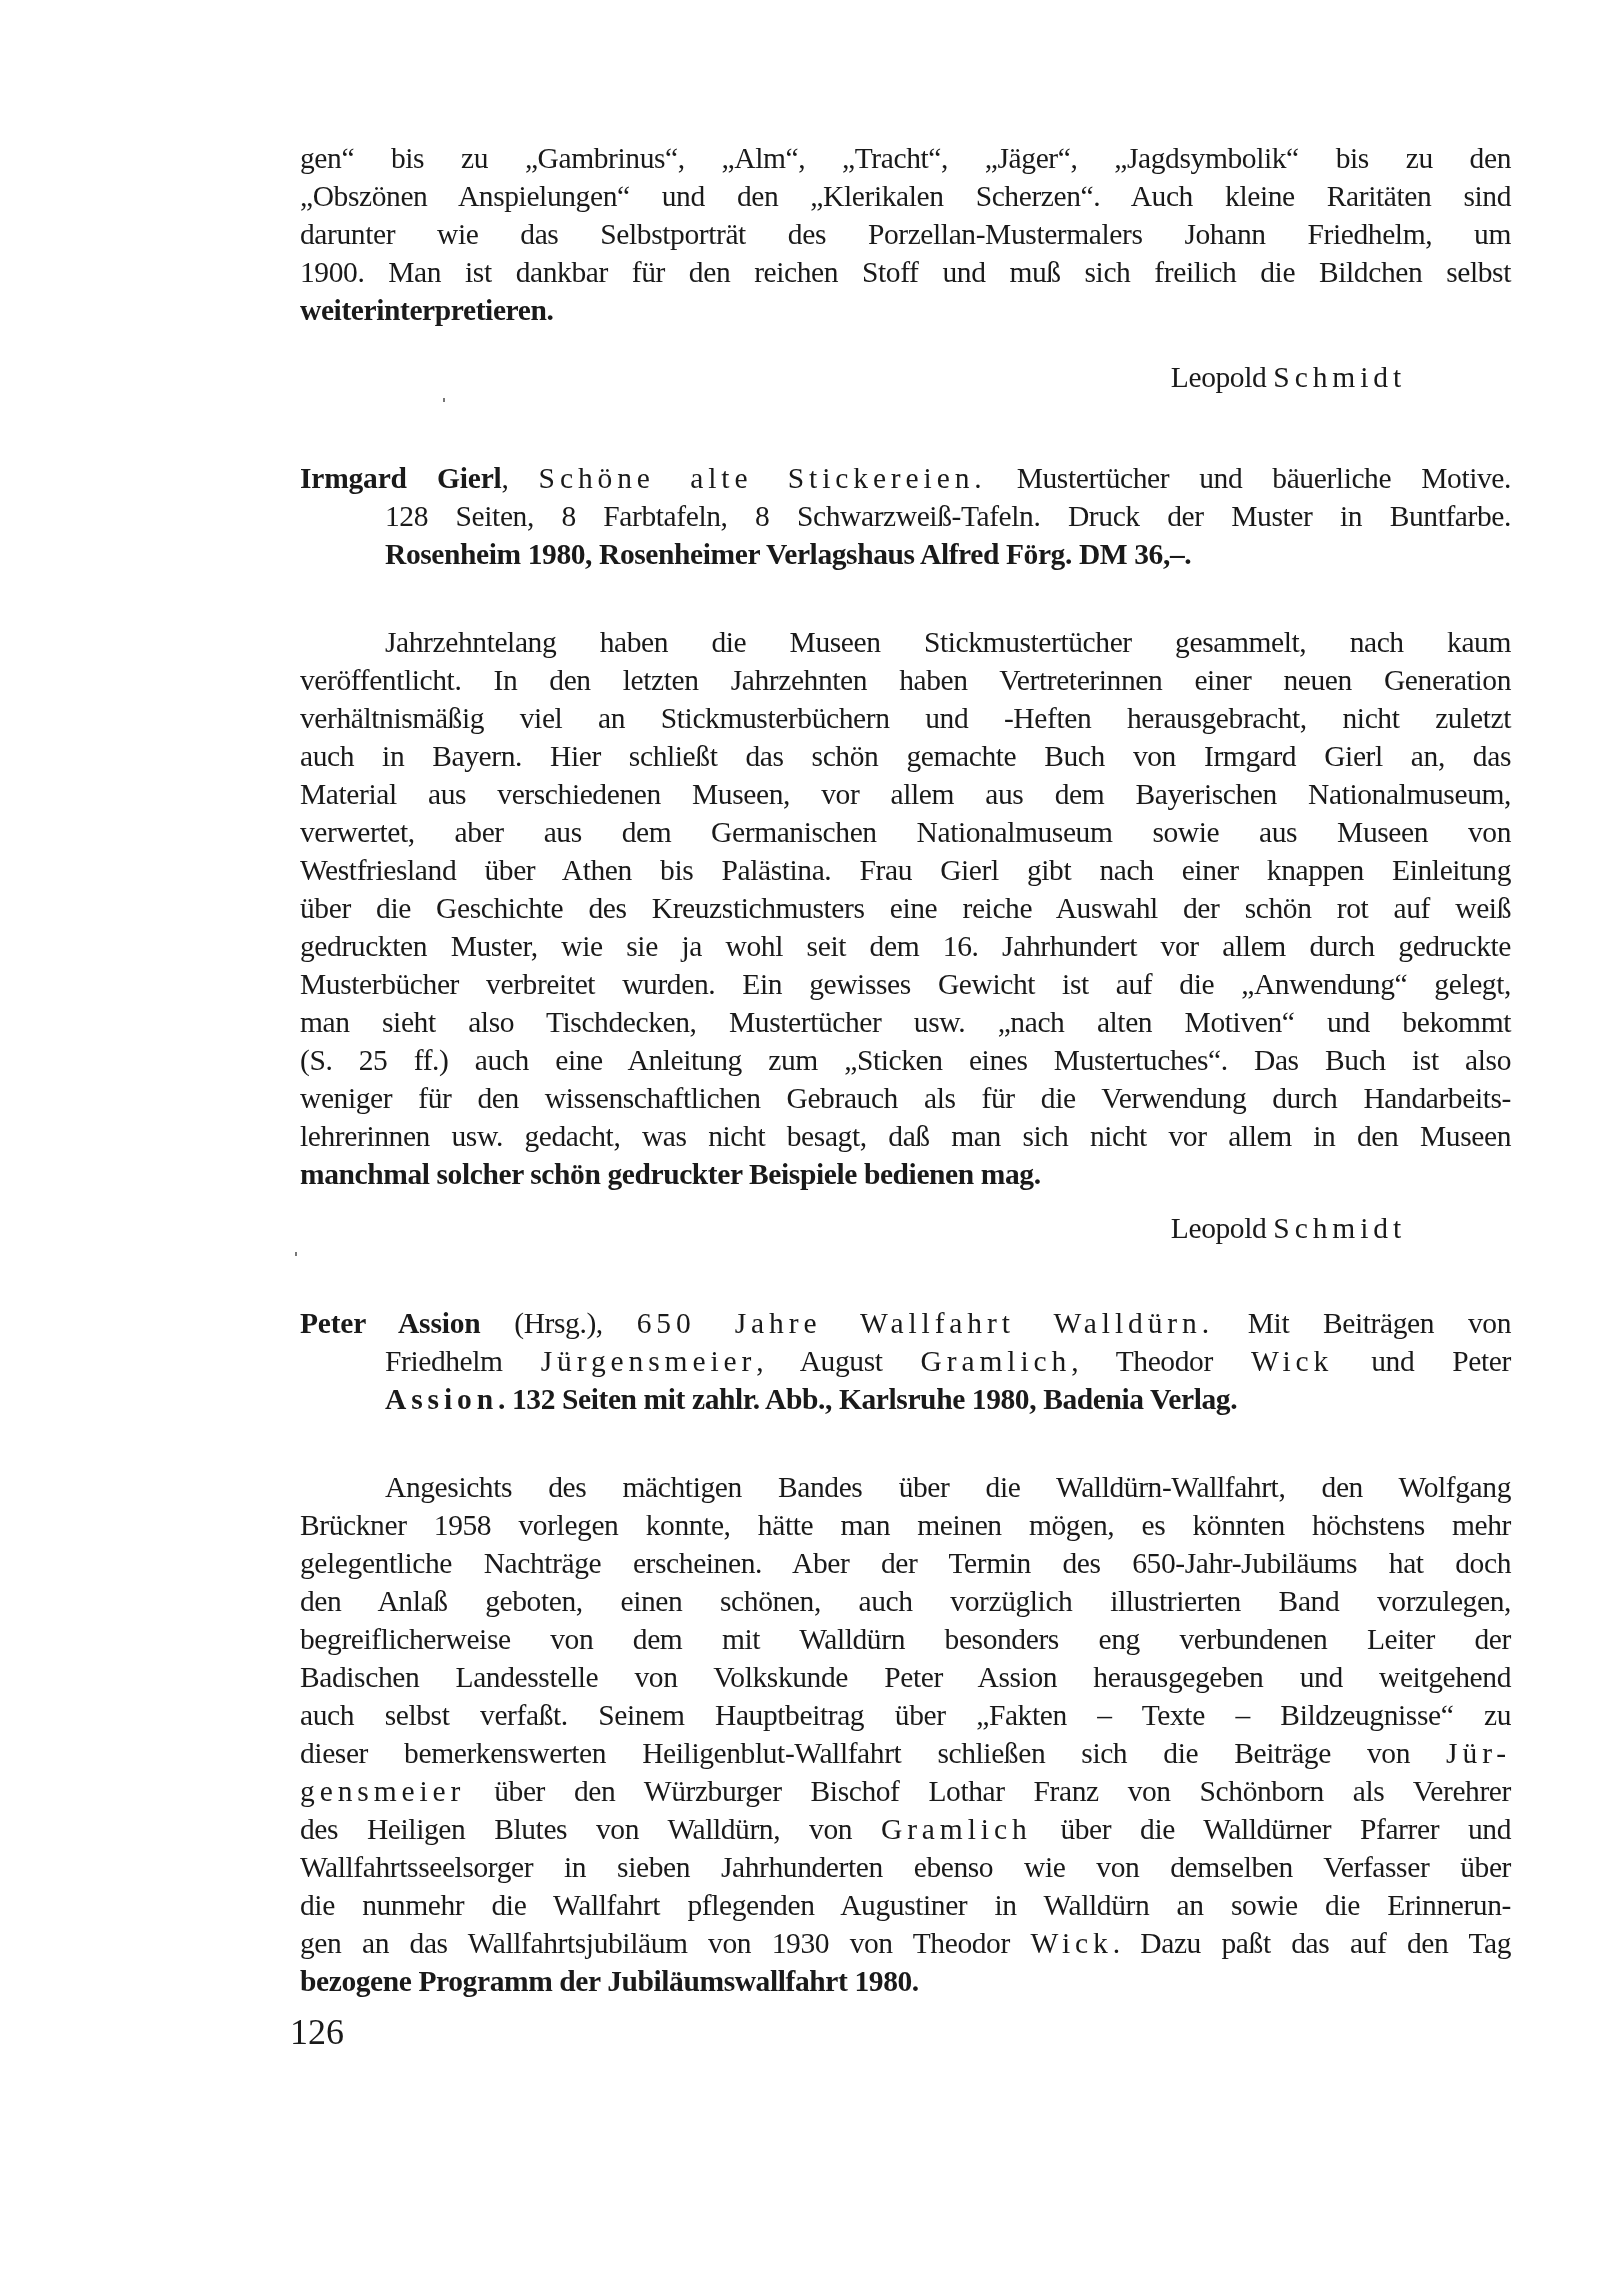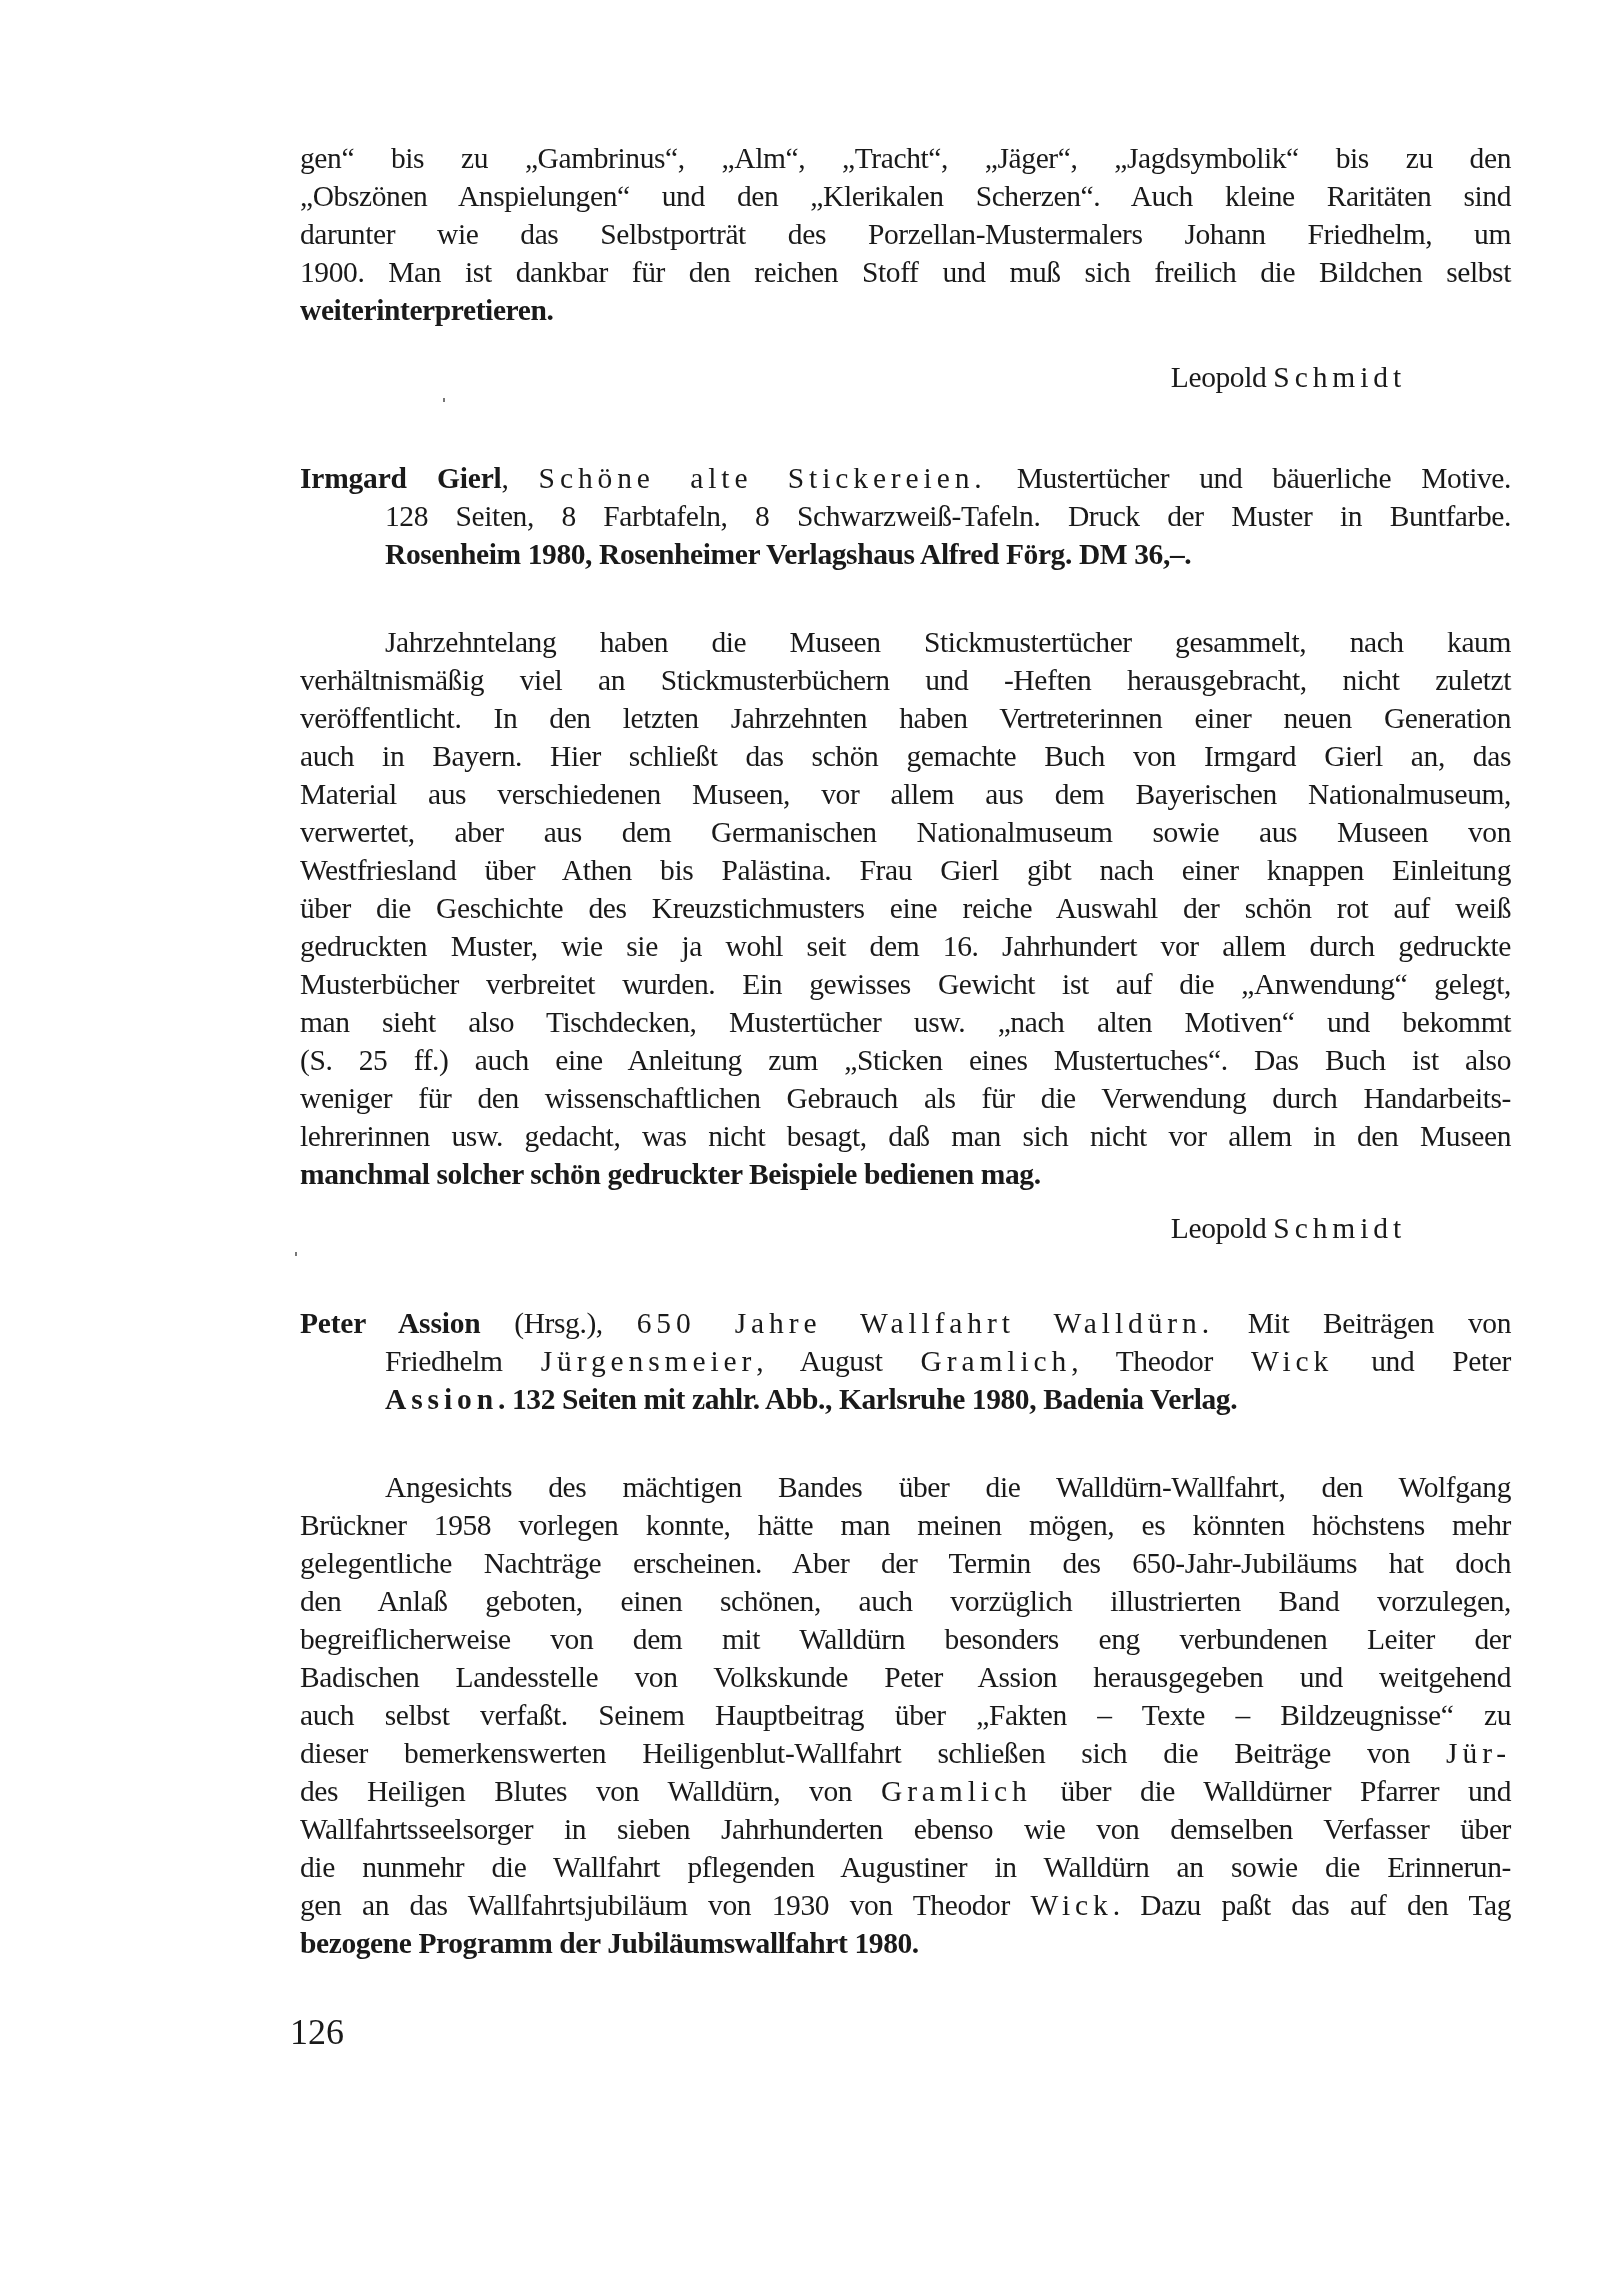--- a/index.html
+++ b/index.html
@@ -80,22 +80,22 @@
 
   <section>
     <div>
       <span class="line"><span class="bold">Irmgard Gierl</span>, <span class="spaced">Schöne alte Stickereien.</span><span> Mustertücher und bäuerliche Motive.</span></span>
       <span class="line hang">128 Seiten, 8 Farbtafeln, 8 Schwarzweiß-Tafeln. Druck der Muster in Buntfarbe.</span>
       <span class="line hang last">Rosenheim 1980, Rosenheimer Verlagshaus Alfred Förg. DM 36,–.</span>
     </div>
     <div class="gap-md"></div>
     <div id="gierl-body">
         <span class="line indent">Jahrzehntelang haben die Museen Stickmustertücher gesammelt, nach kaum</span>
+        <span class="line">veröffentlicht. In den letzten Jahrzehnten haben Vertreterinnen einer neuen Generation</span>
         <span class="line">verhältnismäßig viel an Stickmusterbüchern und -Heften herausgebracht, nicht zuletzt</span>
-        <span class="line">veröffentlicht. In den letzten Jahrzehnten haben Vertreterinnen einer neuen Generation</span>
         <span class="line">auch in Bayern. Hier schließt das schön gemachte Buch von Irmgard Gierl an, das</span>
         <span class="line">Material aus verschiedenen Museen, vor allem aus dem Bayerischen Nationalmuseum,</span>
         <span class="line">verwertet, aber aus dem Germanischen Nationalmuseum sowie aus Museen von</span>
         <span class="line">Westfriesland über Athen bis Palästina. Frau Gierl gibt nach einer knappen Einleitung</span>
         <span class="line">über die Geschichte des Kreuzstichmusters eine reiche Auswahl der schön rot auf weiß</span>
         <span class="line">gedruckten Muster, wie sie ja wohl seit dem 16. Jahrhundert vor allem durch gedruckte</span>
         <span class="line">Musterbücher verbreitet wurden. Ein gewisses Gewicht ist auf die „Anwendung“ gelegt,</span>
         <span class="line">man sieht also Tischdecken, Mustertücher usw. „nach alten Motiven“ und bekommt</span>
         <span class="line">(S. 25 ff.) auch eine Anleitung zum „Sticken eines Mustertuches“. Das Buch ist also</span>
         <span class="line">weniger für den wissenschaftlichen Gebrauch als für die Verwendung durch Handarbeits-</span>
@@ -117,20 +117,21 @@
     <div class="gap-md"></div>
     <div id="assion-body">
         <span class="line indent"><span>Angesichts des mächtigen Bandes über die Walldürn-Wallfahrt, den Wolfgang</span></span>
         <span class="line"><span>Brückner 1958 vorlegen konnte, hätte man meinen mögen, es könnten höchstens mehr</span></span>
         <span class="line"><span>gelegentliche Nachträge erscheinen. Aber der Termin des 650-Jahr-Jubiläums hat doch</span></span>
         <span class="line"><span>den Anlaß geboten, einen schönen, auch vorzüglich illustrierten Band vorzulegen,</span></span>
         <span class="line"><span>begreiflicherweise von dem mit Walldürn besonders eng verbundenen Leiter der</span></span>
         <span class="line"><span>Badischen Landesstelle von Volkskunde Peter Assion herausgegeben und weitgehend</span></span>
         <span class="line"><span>auch selbst verfaßt. Seinem Hauptbeitrag über „Fakten – Texte – Bildzeugnisse“ zu</span></span>
         <span class="line"><span>dieser bemerkenswerten Heiligenblut-Wallfahrt schließen sich die Beiträge von </span><span class="spaced">Jür-</span></span>
+        <span class="line"><span class="spaced">gensmeier</span><span> über den Würzburger Bischof Lothar Franz von Schönborn als Verehrer</span></span>
         <span class="line"><span>des Heiligen Blutes von Walldürn, von </span><span class="spaced">Gramlich</span><span> über die Walldürner Pfarrer und</span></span>
         <span class="line"><span>Wallfahrtsseelsorger in sieben Jahrhunderten ebenso wie von demselben Verfasser über</span></span>
         <span class="line"><span>die nunmehr die Wallfahrt pflegenden Augustiner in Walldürn an sowie die Erinnerun-</span></span>
         <span class="line"><span>gen an das Wallfahrtsjubiläum von 1930 von Theodor </span><span class="spaced">Wick</span><span>. Dazu paßt das auf den Tag</span></span>
         <span class="line last"><span>bezogene Programm der Jubiläumswallfahrt 1980.</span></span>
       </div>
   </section>
 </div>
 
 <span class="stray-mark" style="left:443px; top:398px;"></span>

